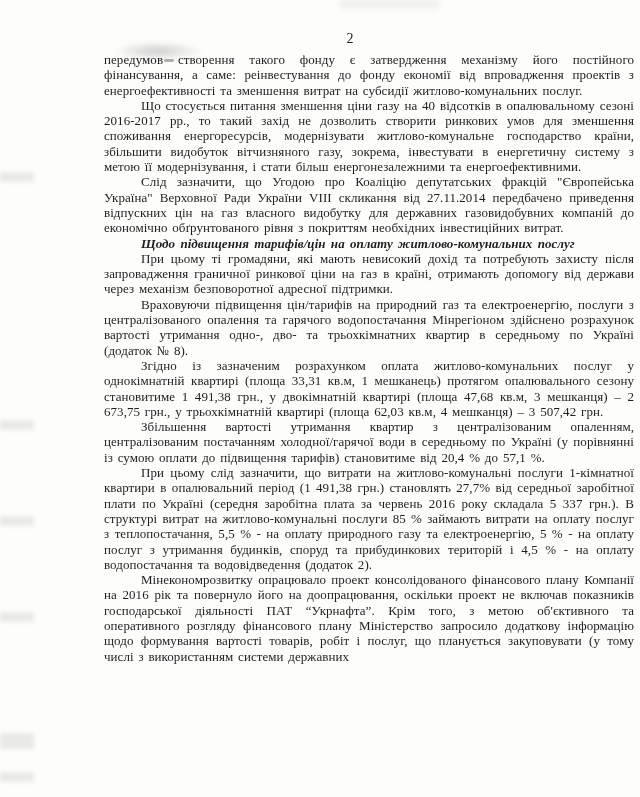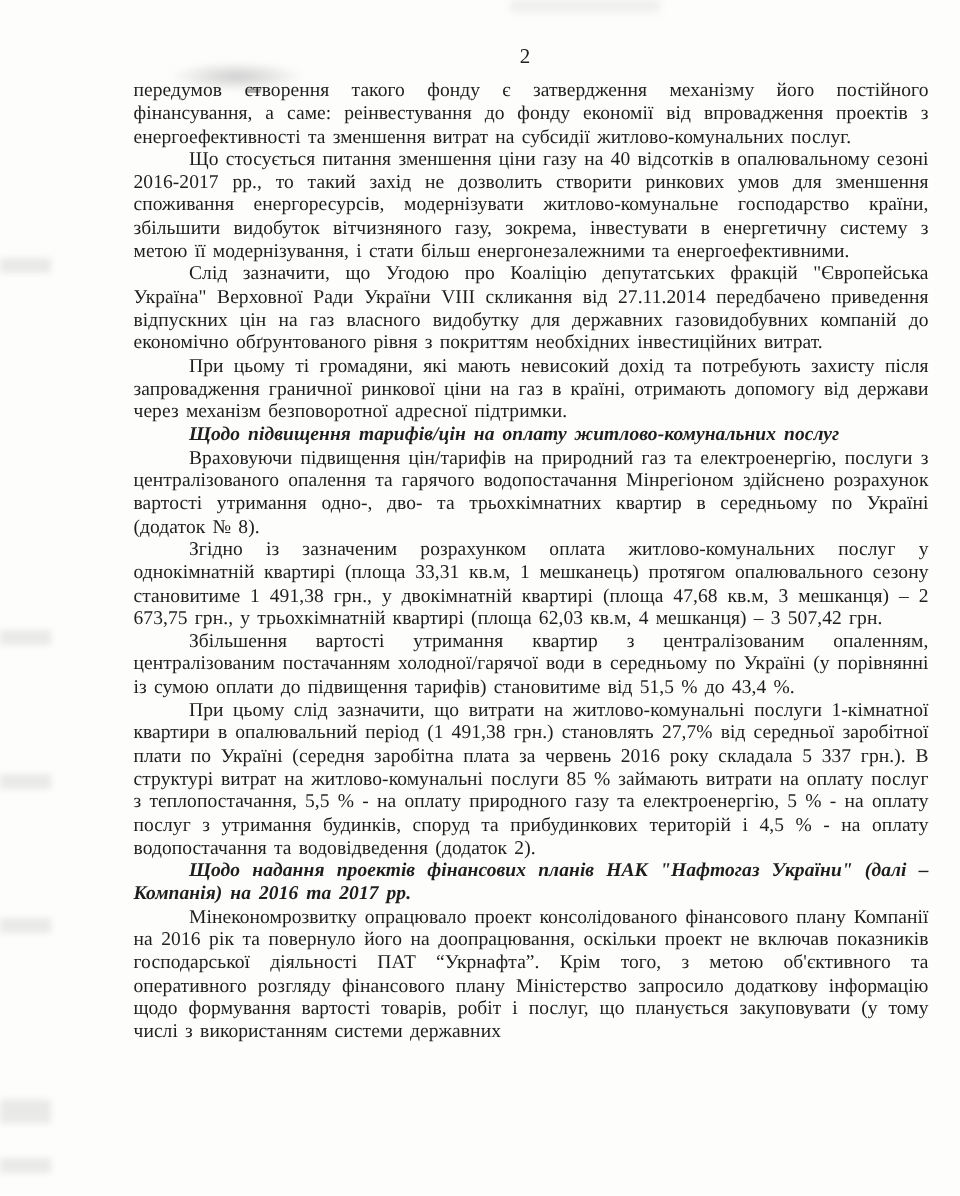--- a/index.html
+++ b/index.html
@@ -21,21 +21,21 @@
     top: 31px;
     left: 95px;
     width: 510px;
     text-align: center;
     font-size: 14px;
     color: #222;
   }
   .doc-body {
     position: absolute;
     top: 52px;
-    left: 89px;
+    left: 104px;
     width: 530px;
     font-family: Liberation Serif, serif;
   }
   .para {
     margin: 0;
     font-size: 13px;
     line-height: 15.3px;
     text-align: justify;
     text-indent: 37px;
     letter-spacing: 0.05px;
@@ -103,23 +103,22 @@
   <div class="artifact edge-band" style="top:612px"></div>
   <div class="artifact edge-band" style="top:733px;height:16px"></div>
   <div class="artifact edge-band" style="top:772px"></div>
 
   <div class="page-number">2</div>
 
   <div class="doc-body">
     <p class="para no-indent">передумов створення такого фонду є затвердження механізму його постійного фінансування, а саме: реінвестування до фонду економії від впровадження проектів з енергоефективності та зменшення витрат на субсидії житлово-комунальних послуг.</p>
     <p class="para">Що стосується питання зменшення ціни газу на 40 відсотків в опалювальному сезоні 2016-2017 рр., то такий захід не дозволить створити ринкових умов для зменшення споживання енергоресурсів, модернізувати житлово-комунальне господарство країни, збільшити видобуток вітчизняного газу, зокрема, інвестувати в енергетичну систему з метою її модернізування, і стати більш енергонезалежними та енергоефективними.</p>
     <p class="para">Слід зазначити, що Угодою про Коаліцію депутатських фракцій "Європейська Україна" Верховної Ради України VIII скликання від 27.11.2014 передбачено приведення відпускних цін на газ власного видобутку для державних газовидобувних компаній до економічно обґрунтованого рівня з покриттям необхідних інвестиційних витрат.</p>
+    <p class="para subheading">Щодо підвищення тарифів/цін на оплату житлово-комунальних послуг</p>
     <p class="para">При цьому ті громадяни, які мають невисокий дохід та потребують захисту після запровадження граничної ринкової ціни на газ в країні, отримають допомогу від держави через механізм безповоротної адресної підтримки.</p>
-    <p class="para subheading">Щодо підвищення тарифів/цін на оплату житлово-комунальних послуг</p>
     <p class="para">Враховуючи підвищення цін/тарифів на природний газ та електроенергію, послуги з централізованого опалення та гарячого водопостачання Мінрегіоном здійснено розрахунок вартості утримання одно-, дво- та трьохкімнатних квартир в середньому по Україні (додаток № 8).</p>
     <p class="para">Згідно із зазначеним розрахунком оплата житлово-комунальних послуг у однокімнатній квартирі (площа 33,31 кв.м, 1 мешканець) протягом опалювального сезону становитиме 1 491,38 грн., у двокімнатній квартирі (площа 47,68 кв.м, 3 мешканця) – 2 673,75 грн., у трьохкімнатній квартирі (площа 62,03 кв.м, 4 мешканця) – 3 507,42 грн.</p>
-    <p class="para">Збільшення вартості утримання квартир з централізованим опаленням, централізованим постачанням холодної/гарячої води в середньому по Україні (у порівнянні із сумою оплати до підвищення тарифів) становитиме від 51,5 % до 43,4 %.</p>
+    <p class="para">Збільшення вартості утримання квартир з централізованим опаленням, централізованим постачанням холодної/гарячої води в середньому по Україні (у порівнянні із сумою оплати до підвищення тарифів) становитиме від 20,4 % до 57,1 %.</p>
     <p class="para">При цьому слід зазначити, що витрати на житлово-комунальні послуги 1-кімнатної квартири в опалювальний період (1 491,38 грн.) становлять 27,7% від середньої заробітної плати по Україні (середня заробітна плата за червень 2016 року складала 5 337 грн.). В структурі витрат на житлово-комунальні послуги 85 % займають витрати на оплату послуг з теплопостачання, 5,5 % - на оплату природного газу та електроенергію, 5 % - на оплату послуг з утримання будинків, споруд та прибудинкових територій і 4,5 % - на оплату водопостачання та водовідведення (додаток 2).</p>
-    <p class="para subheading">Щодо надання проектів фінансових планів НАК "Нафтогаз України" (далі – Компанія) на 2016 та 2017 рр.</p>
     <p class="para">Мінекономрозвитку опрацювало проект консолідованого фінансового плану Компанії на 2016 рік та повернуло його на доопрацювання, оскільки проект не включав показників господарської діяльності ПАТ “Укрнафта”. Крім того, з метою об'єктивного та оперативного розгляду фінансового плану Міністерство запросило додаткову інформацію щодо формування вартості товарів, робіт і послуг, що планується закуповувати (у тому числі з використанням системи державних</p>
   </div>
 
 </div>
 
 </body></html>

